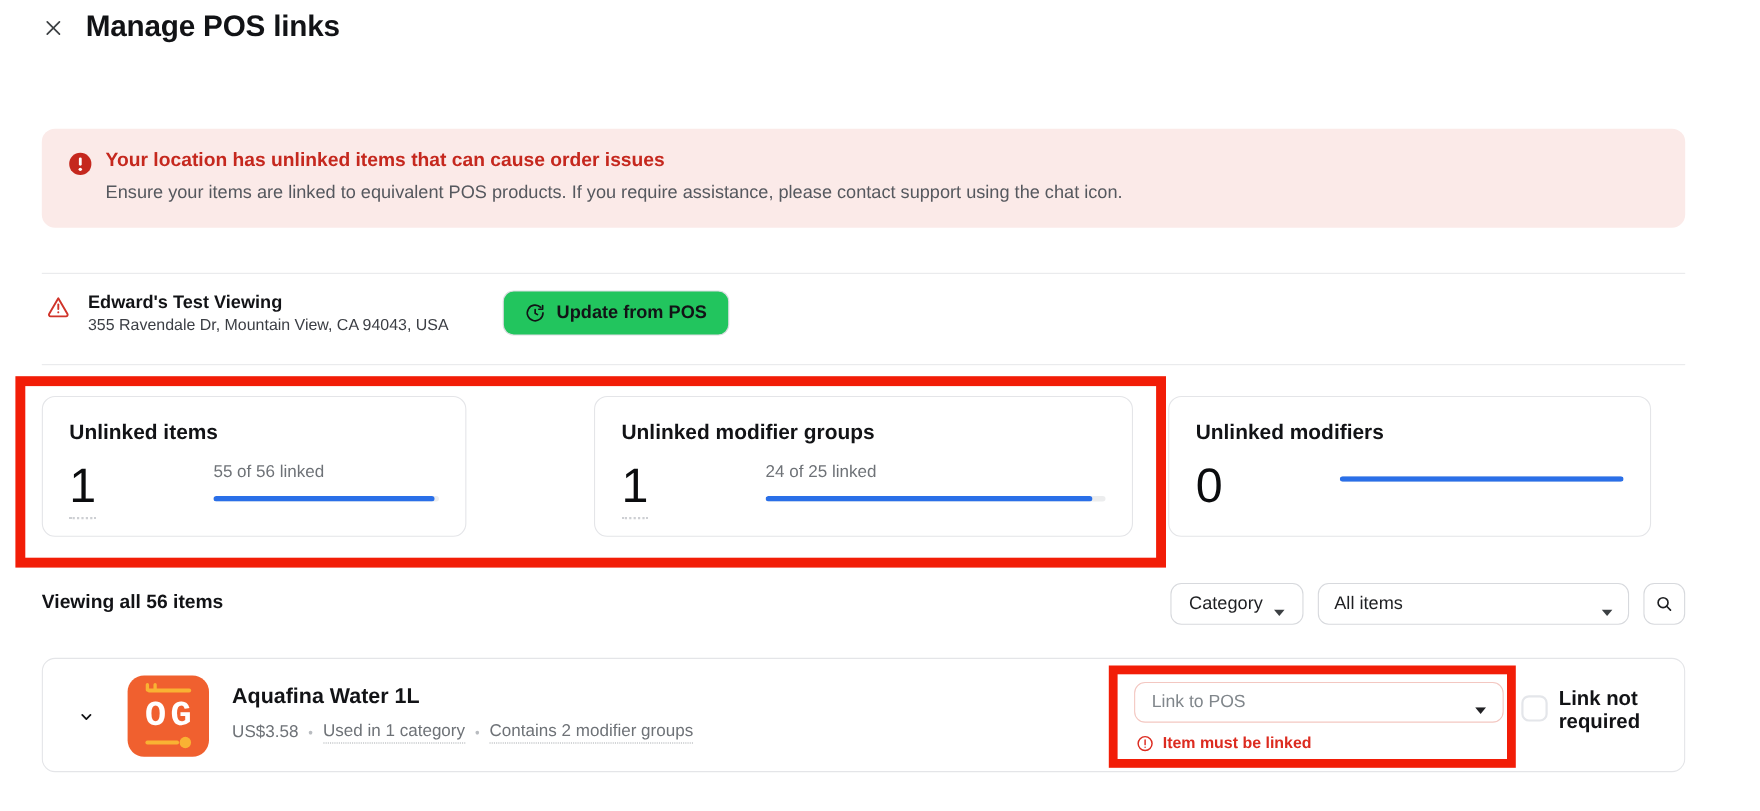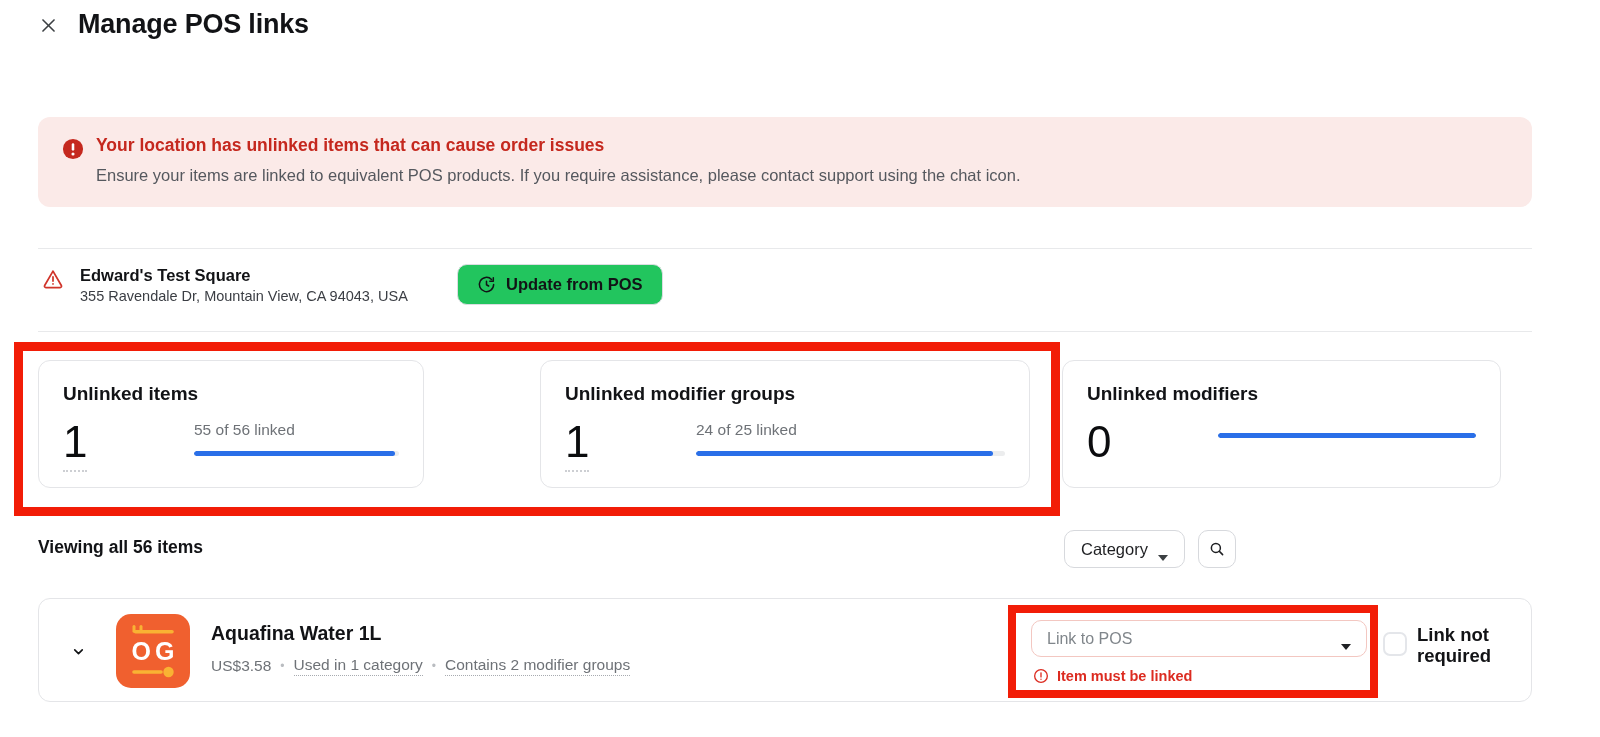--- a/index.html
+++ b/index.html
@@ -68,21 +68,21 @@
   .caret{width:10px;height:6px;color:#3C4043;flex:none;}
   .icon-btn{display:flex;align-items:center;justify-content:center;width:38px;height:38px;background:#fff;border:1px solid #D7D9DD;border-radius:10px;cursor:pointer;color:#1E1F22;}
   .icon-btn svg{width:18px;height:18px;}
 
   
   .item-card{position:absolute;left:38px;top:598px;width:1494px;height:104px;background:#fff;border:1px solid var(--border);border-radius:12px;}
   .expand-btn{position:absolute;left:26px;top:39px;width:26px;height:26px;border:none;background:none;color:#121316;cursor:pointer;display:flex;align-items:center;justify-content:center;}
   .expand-btn svg{width:15px;height:15px;}
   .item-logo{position:absolute;left:77px;top:15px;width:74px;height:74px;border-radius:15px;background:var(--logo-orange);display:flex;flex-direction:column;align-items:center;justify-content:center;gap:2px;}
   .item-logo svg{width:46px;height:12px;}
-  .logo-text{font-size:25px;font-weight:700;color:#fff;letter-spacing:4px;line-height:1;margin-left:4px;}
+  .logo-text{font-size:32px;font-weight:700;color:#fff;letter-spacing:4px;line-height:1;margin-left:4px;font-family:Liberation Mono, monospace;}
   .item-name{position:absolute;left:172px;top:23px;font-size:19.5px;font-weight:700;color:#121316;}
   .item-meta{position:absolute;left:172px;top:57px;font-size:15.5px;color:var(--gray-text);display:flex;align-items:center;gap:9px;}
   .meta-sep{color:#B9BCC0;font-size:12px;}
   .meta-link{color:var(--gray-text);text-decoration:none;border-bottom:1.5px dotted #A7ABB0;padding-bottom:1px;cursor:pointer;}
   .link-select{position:absolute;left:992px;top:21px;width:336px;height:37px;display:flex;align-items:center;justify-content:space-between;padding:0 15px;background:#fff;border:1px solid #F3C7C1;border-radius:10px;cursor:pointer;}
   .link-select .placeholder{font-size:16px;color:#80868B;}
   .link-select .caret{color:#202124;}
   .link-error{position:absolute;left:994px;top:69px;display:flex;align-items:center;gap:8px;color:var(--error-red);font-size:14.5px;font-weight:700;}
   .link-error svg{width:16px;height:16px;flex:none;}
   .checkbox{position:absolute;left:1344px;top:33px;width:24px;height:24px;border:2px solid #E4E6EA;border-radius:7px;background:#fff;cursor:pointer;}
@@ -117,21 +117,21 @@
 
   <div class="divider divider-1"></div>
 
   <span class="loc-warning">
     <svg viewBox="0 0 24 24" fill="none" stroke="currentColor" stroke-width="1.9" stroke-linecap="round" stroke-linejoin="round">
       <path d="M12 3.4 2.9 19.1a1.55 1.55 0 0 0 1.35 2.3h15.5a1.55 1.55 0 0 0 1.35-2.3Z"></path>
       <line x1="12" y1="9.6" x2="12" y2="14.2"></line>
       <line x1="12" y1="17.3" x2="12" y2="17.45"></line>
     </svg>
   </span>
-  <div class="loc-name">Edward's Test Square</div>
+  <div class="loc-name">Edward's Test Viewing</div>
   <div class="loc-address">355 Ravendale Dr, Mountain View, CA 94043, USA</div>
   <button class="update-btn">
     <span style="display:flex;">
       <svg viewBox="0 0 24 24" fill="none" stroke="currentColor" stroke-width="1.9" stroke-linecap="round" stroke-linejoin="round">
         <path d="M21 12a9 9 0 1 1-2.64-6.36"></path>
         <polyline points="20.6 3.4 20.6 7.8 16.2 7.8"></polyline>
         <path d="M12 8v4.3l2.7 1.6"></path>
       </svg>
     </span>
     <span>Update from POS</span>
@@ -180,20 +180,26 @@
   <div class="annotation annotation-stats"></div>
 
   <div class="viewing-label">Viewing all 56 items</div>
   <div class="toolbar-right">
     <button class="pill-btn">
       <span>Category</span>
       <span class="caret"><svg viewBox="0 0 10 6">
             <path d="M0 0h10L5 6Z" fill="currentColor"></path>
           </svg></span>
     </button>
+    <div class="select-box">
+      <span>All items</span>
+      <span class="caret"><svg viewBox="0 0 10 6">
+            <path d="M0 0h10L5 6Z" fill="currentColor"></path>
+          </svg></span>
+    </div>
     <button class="icon-btn">
       <span style="display:flex;">
         <svg viewBox="0 0 24 24" fill="none" stroke="currentColor" stroke-width="2" stroke-linecap="round">
             <circle cx="10.5" cy="10.5" r="6"></circle>
             <line x1="15.2" y1="15.2" x2="19.5" y2="19.5"></line>
           </svg>
       </span>
     </button>
   </div>
 

